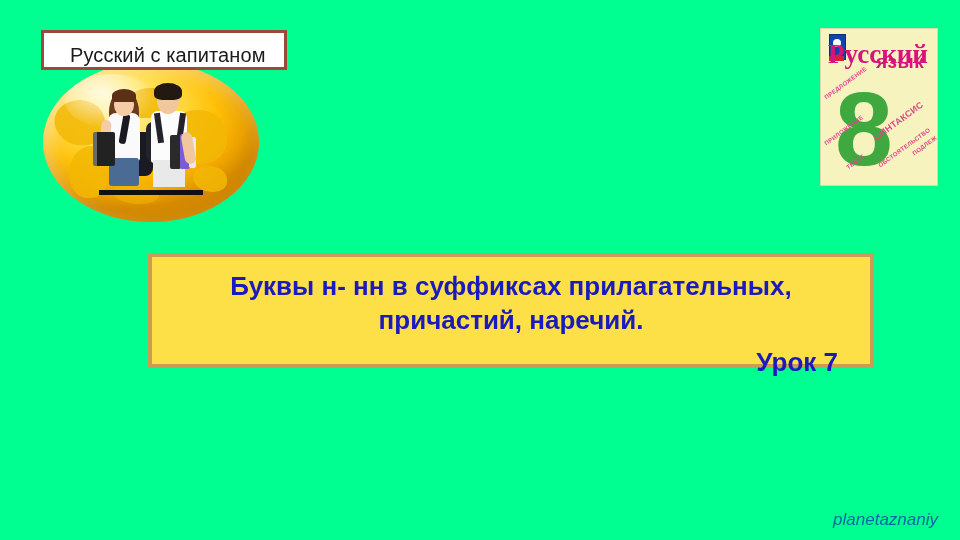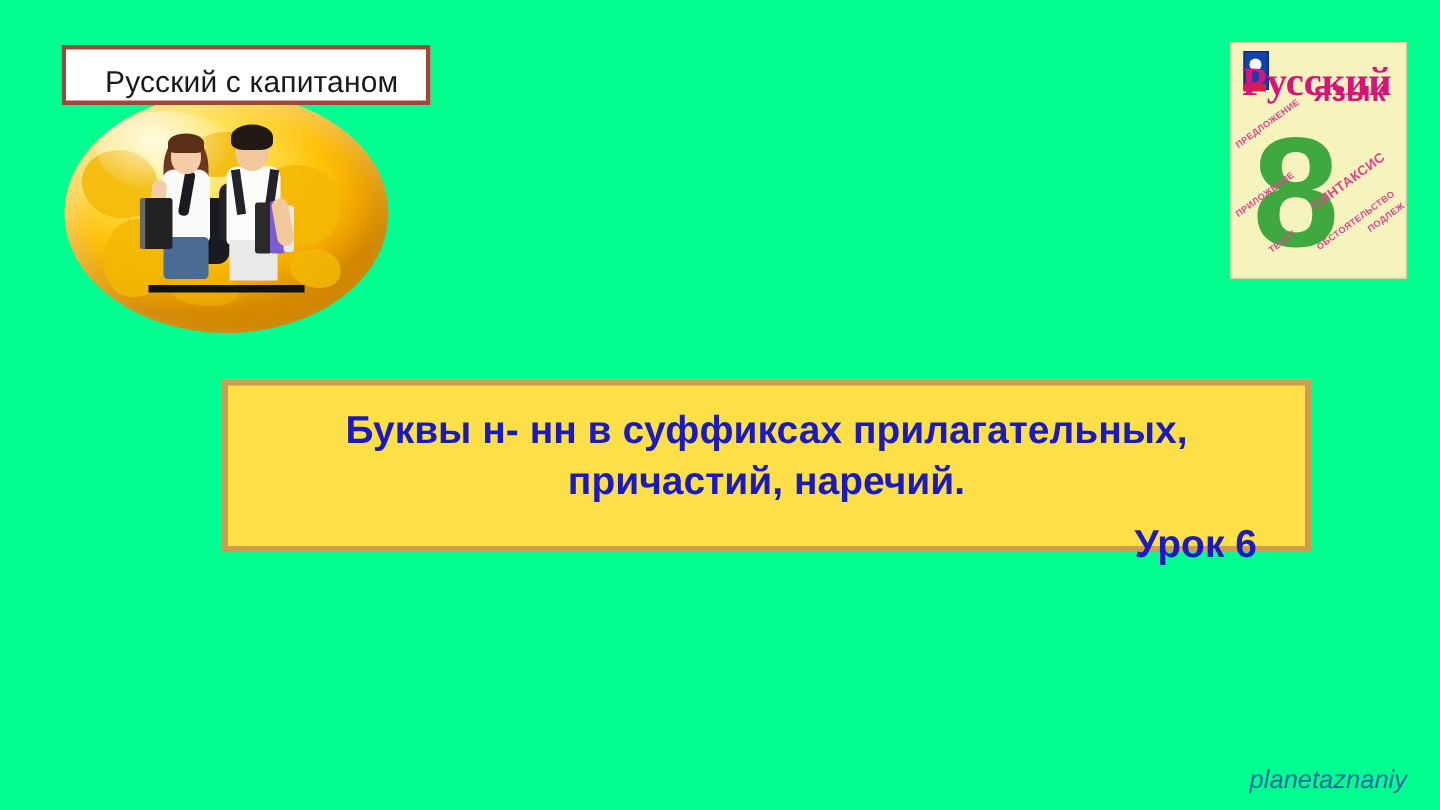--- a/index.html
+++ b/index.html
@@ -308,18 +308,18 @@
     <div class="diag-word dw1">ПРЕДЛОЖЕНИЕ</div>
     <div class="diag-word dw2">ПРИЛОЖЕНИЕ</div>
     <div class="diag-word dw3">ТЕКСТ</div>
     <div class="diag-word dw4">ОБСТОЯТЕЛЬСТВО</div>
     <div class="diag-word dw5">ПОДЛЕЖ</div>
     <div class="diag-word dw6">СИНТАКСИС</div>
   </div>
 
   <div id="lesson-box">
     <div id="lesson-heading">Буквы н- нн в суффиксах прилагательных, причастий, наречий.</div>
-    <div id="lesson-number">Урок 6</div>
+    <div id="lesson-number">Урок 7</div>
   </div>
 
   <div id="footer-watermark">planetaznaniy</div>
 
 </div>
 
 </body></html>

